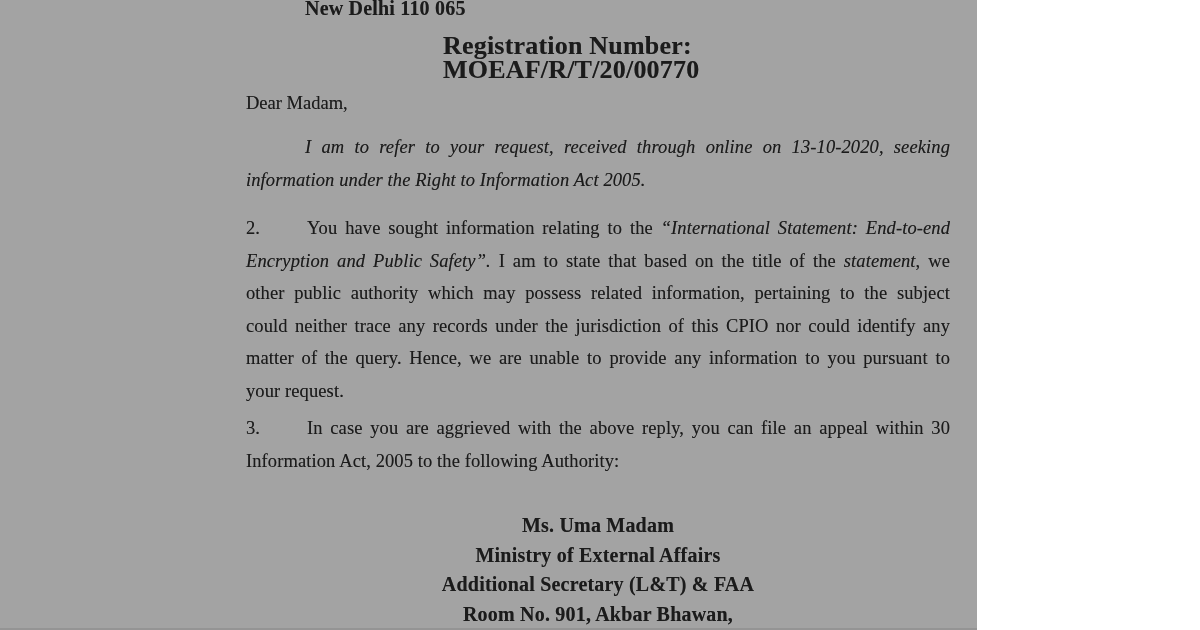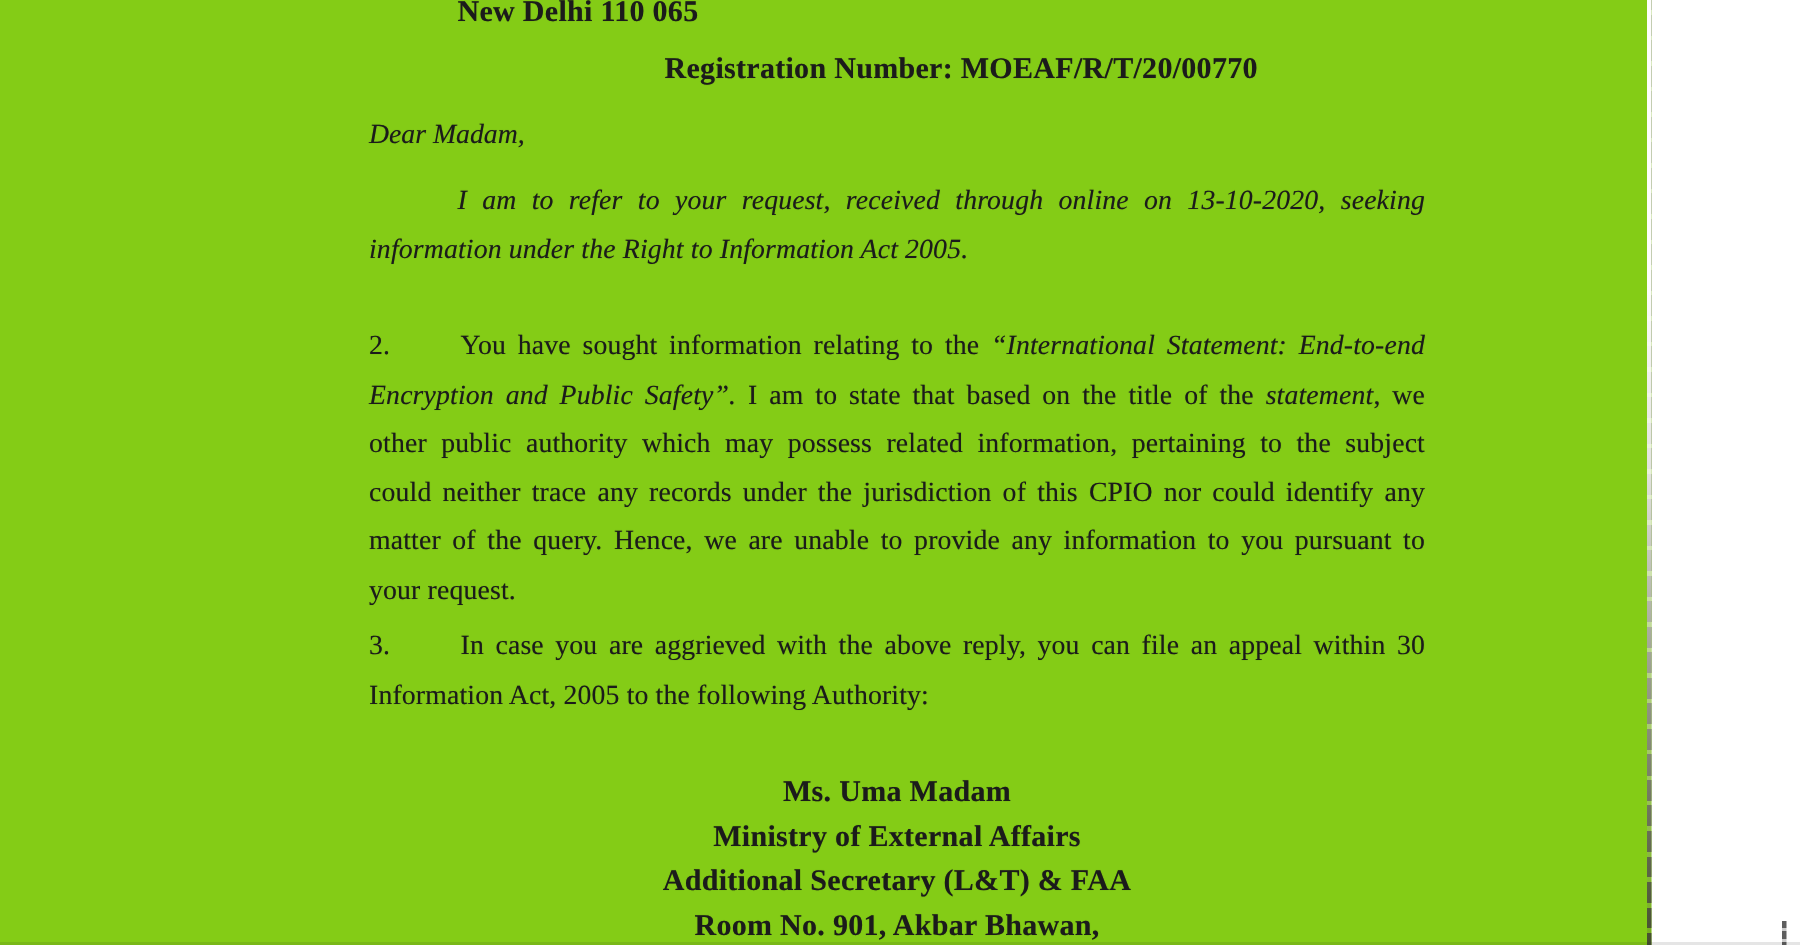--- a/index.html
+++ b/index.html
@@ -2,22 +2,22 @@
 <html><head>
 <meta charset="utf-8">
 <style>
   html, body { margin:0; padding:0; }
   body {
     width:1200px; height:630px; overflow:hidden;
     background:#ffffff;
     font-family:"Liberation Serif", serif;
   }
   .paper {
-    position:relative; width:1200px; height:630px;
-    background:#84cc16; color:#1b1b1b; overflow:hidden;
+    position:relative; width:977px; height:630px;
+    background:#a3a3a3; color:#1b1b1b; overflow:hidden;
     text-shadow:0 0 0.5px rgba(25,25,25,0.45);
   }
   
   .scan-right-strip {
     position:absolute; left:1101px; top:0; width:99px; height:630px;
     background:#ffffff;
   }
   
   .scan-fold-line {
     position:absolute; left:1098px; top:0; width:3px; height:630px;
@@ -42,26 +42,26 @@
     position:absolute; left:1188px; bottom:0; width:3px; height:16px;
     background:repeating-linear-gradient(180deg,
       rgba(40,40,40,0.75) 0 5px, rgba(40,40,40,0.25) 5px 7px);
   }
   .content { position:absolute; left:246px; top:0; width:704px; }
   .addr {
     font-weight:bold; font-size:20px; line-height:24px;
     margin:-4px 0 0 59px; letter-spacing:0.2px;
   }
   .reg {
-    font-weight:bold; font-size:20px; line-height:24px;
+    font-weight:bold; font-size:26px; line-height:24px;
     margin:14px 0 0 197px; letter-spacing:0.2px;
   }
-  .salut { font-size:18.5px; line-height:24px; margin-top:20px;font-style:italic; }
+  .salut { font-size:18.5px; line-height:24px; margin-top:9px; }
   .para-1 { margin-top:16px;font-style:italic; }
-  .para-2 { margin-top:32px; }
+  .para-2 { margin-top:16px; }
   .para-3 { margin-top:5px; }
   .line { font-size:18.5px; line-height:32.5px; letter-spacing:0.1px; }
   .line.just { text-align:justify; text-align-last:justify; }
   .line .pnum { display:inline-block; width:61px; }
   .line.indent { padding-left:59px; }
   .sig {
     margin-top:34px; text-align:center;
     font-weight:bold; font-size:20px; line-height:29.5px;
     letter-spacing:0.2px;
   }

